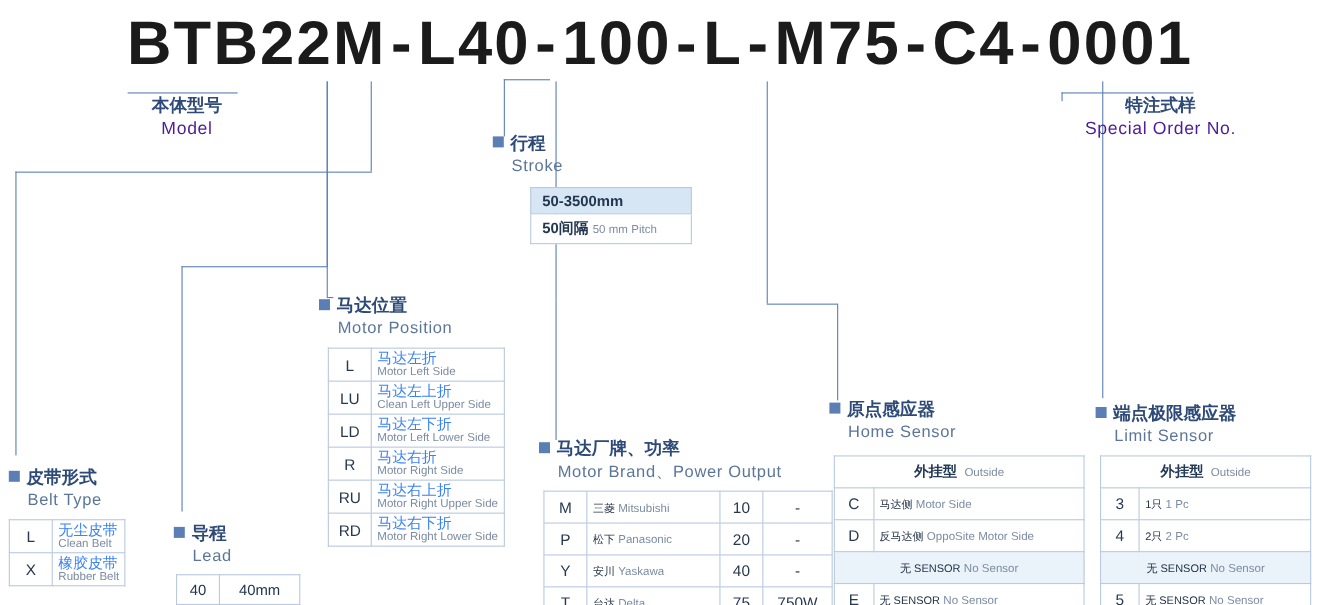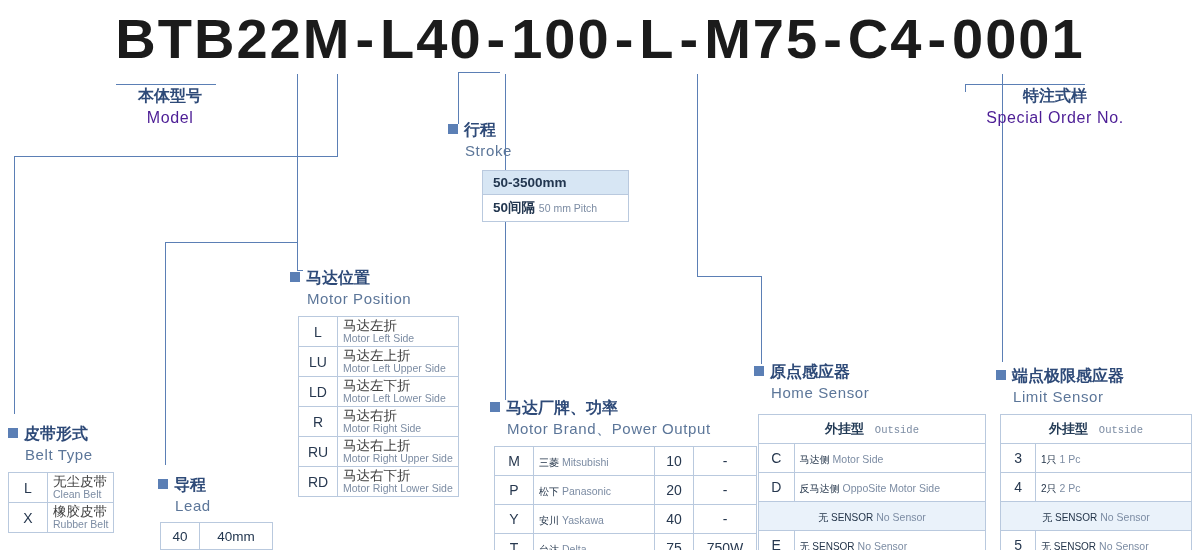--- a/index.html
+++ b/index.html
@@ -36,23 +36,23 @@
   table.opt{border-collapse:collapse;position:absolute;}
   table.opt td{
     border:1px solid #b9c9de;background:#ffffff;
     padding:2px 5px;vertical-align:middle;height:24px;
   }
   td.code{width:28px;text-align:center;font-size:14px;color:#27384f;}
   td.desc{white-space:nowrap;}
   .d-cn{font-size:10px;color:#233449;}
   .d-en{font-size:10.5px;color:#7c8ca3;margin-left:3px;}
   .d-en-b{font-size:10.5px;color:#7c8ca3;display:block;line-height:11px;}
-  .d-cn-b{font-size:13.5px;color:#404040;display:block;line-height:14px;}
+  .d-cn-b{font-size:13.5px;color:#3b82f6;display:block;line-height:14px;}
   tr.band2 td{background:#eaf2fa;text-align:center;}
-  .hdrrow td{background:#d7e6f4;text-align:center;font-size:13px;color:#223a55;font-family:Liberation Mono, monospace;}
+  .hdrrow td{background:#d7e6f4;text-align:center;font-size:13px;color:#223a55;}
 
   
   .strokebox{position:absolute;}
   .sb1{border:1px solid #b9c9de;background:#d7e6f4;font-size:13.5px;
        color:#22364f;padding:4px 10px;font-weight:bold;width:125px;}
   .sb2{border:1px solid #b9c9de;border-top:none;background:#ffffff;
        font-size:13.5px;color:#22364f;padding:4px 10px;width:125px;}
   .sb2 .sm{font-size:10.5px;color:#7c8ca3;}
 
   
@@ -171,21 +171,21 @@
       <td class="code">L</td>
       <td class="desc">
         <span class="d-cn-b">马达左折</span>
         <span class="d-en-b">Motor Left Side</span>
       </td>
     </tr>
     <tr>
       <td class="code">LU</td>
       <td class="desc">
         <span class="d-cn-b">马达左上折</span>
-        <span class="d-en-b">Motor Left Upper Side</span>
+        <span class="d-en-b">Clean Left Upper Side</span>
       </td>
     </tr>
     <tr>
       <td class="code">LD</td>
       <td class="desc">
         <span class="d-cn-b">马达左下折</span>
         <span class="d-en-b">Motor Left Lower Side</span>
       </td>
     </tr>
     <tr>

